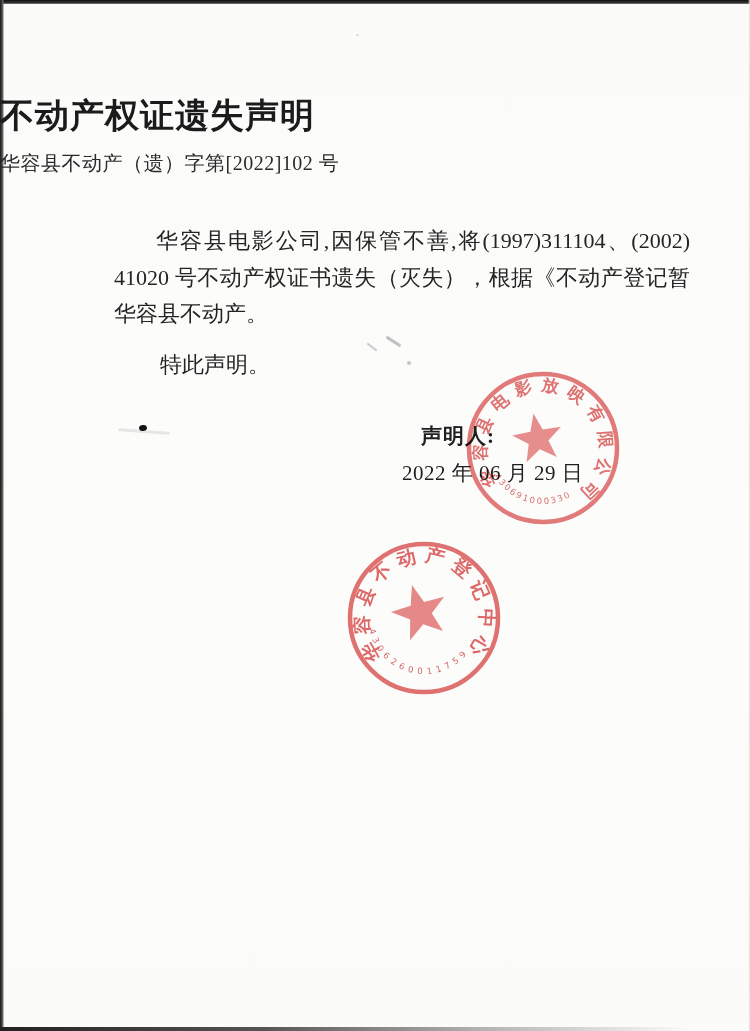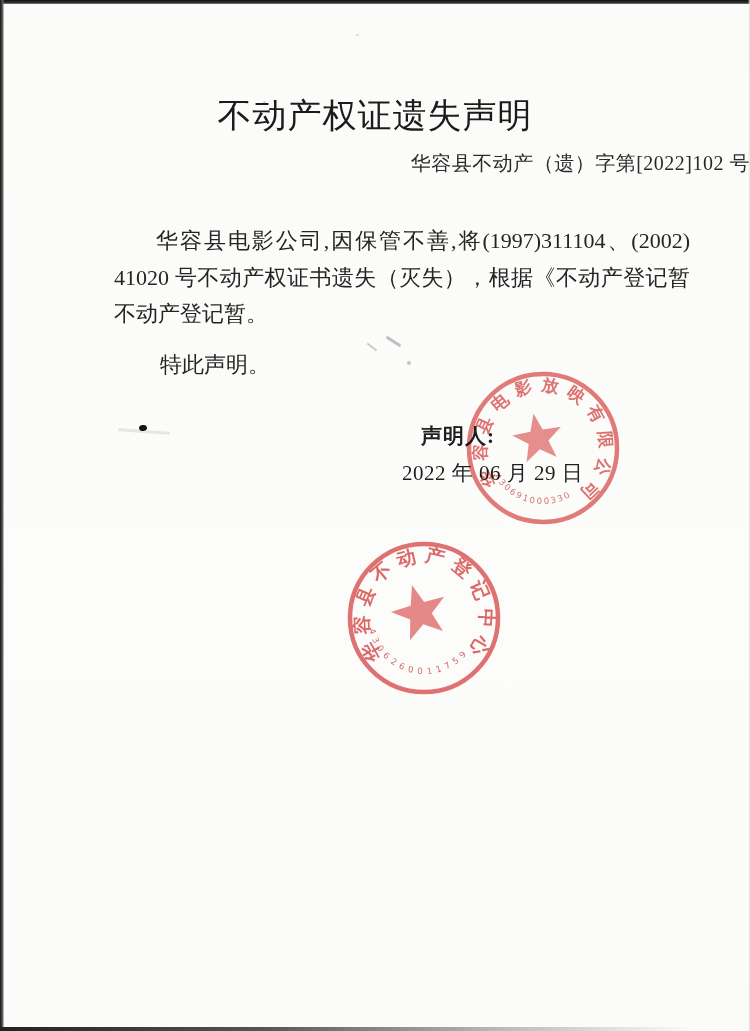--- a/index.html
+++ b/index.html
@@ -10,25 +10,25 @@
     font-family:"Liberation Serif","DejaVu Serif",serif;
     color:#222;
   }
   
   .edge-top{position:absolute;left:0;top:0;width:750px;height:4px;background:linear-gradient(180deg,#111 0%,#333 70%,#8a8a8a 100%);}
   .edge-left{position:absolute;left:0;top:0;width:4px;height:1031px;background:linear-gradient(90deg,#161616 0%,#555 60%,rgba(160,160,160,.25) 100%);}
   .edge-bottom{position:absolute;left:0;bottom:0;width:750px;height:4px;background:linear-gradient(90deg,#222 0%,#555 35%,#b5b5b5 65%,rgba(220,220,220,0) 92%);}
   .edge-right{position:absolute;right:0;top:0;width:2px;height:1031px;background:linear-gradient(90deg,rgba(0,0,0,0),#e3e3e0);}
 
   .title{
-    position:absolute;left:0;top:93px;width:750px;text-align:center;
-    font-size:34px;font-weight:400;letter-spacing:1px;color:#1b1b1b;
+    position:absolute;left:0;top:93px;width:750px;text-align:left;
+    font-size:34px;font-weight:700;letter-spacing:1px;color:#1b1b1b;
   }
   .docnum{
-    position:absolute;left:0;top:150px;width:750px;text-align:right;
+    position:absolute;left:0;top:150px;width:750px;text-align:left;
     font-size:20px;color:#2a2a2a;letter-spacing:.5px;
   }
   .body-text{
     position:absolute;left:114px;top:226px;width:576px;
     font-size:22px;color:#242424;
   }
   .bline{display:block;height:36.6px;line-height:30px;white-space:nowrap;}
   .bline.just{white-space:normal;text-align:justify;text-align-last:justify;}
   .bline.first{text-indent:42px;}
   .closing{display:block;height:36px;line-height:30px;text-indent:46px;margin-top:14px;}
@@ -62,21 +62,21 @@
   <div class="edge-right"></div>
   <div class="speck1"></div>
   <div class="speck2"></div>
 
   <div class="title">不动产权证遗失声明</div>
   <div class="docnum">华容县不动产（遗）字第[2022]102 号</div>
 
   <div class="body-text">
     <span class="bline just first">华容县电影公司,因保管不善,将(1997)311104、(2002)</span>
     <span class="bline just">41020 号不动产权证书遗失（灭失），根据《不动产登记暂</span>
-    <span class="bline">不动产登记暂。</span>
+    <span class="bline">华容县不动产。</span>
     <span class="closing">特此声明。</span>
   </div>
 
   <div class="sig-label">声明人:</div>
   <div class="sig-date">2022 年 06 月 29 日</div>
 
   <div class="ink-smudge"></div>
   <div class="ink-dot"></div>
   <div class="pencil pencil-a"></div>
   <div class="pencil pencil-b"></div>

